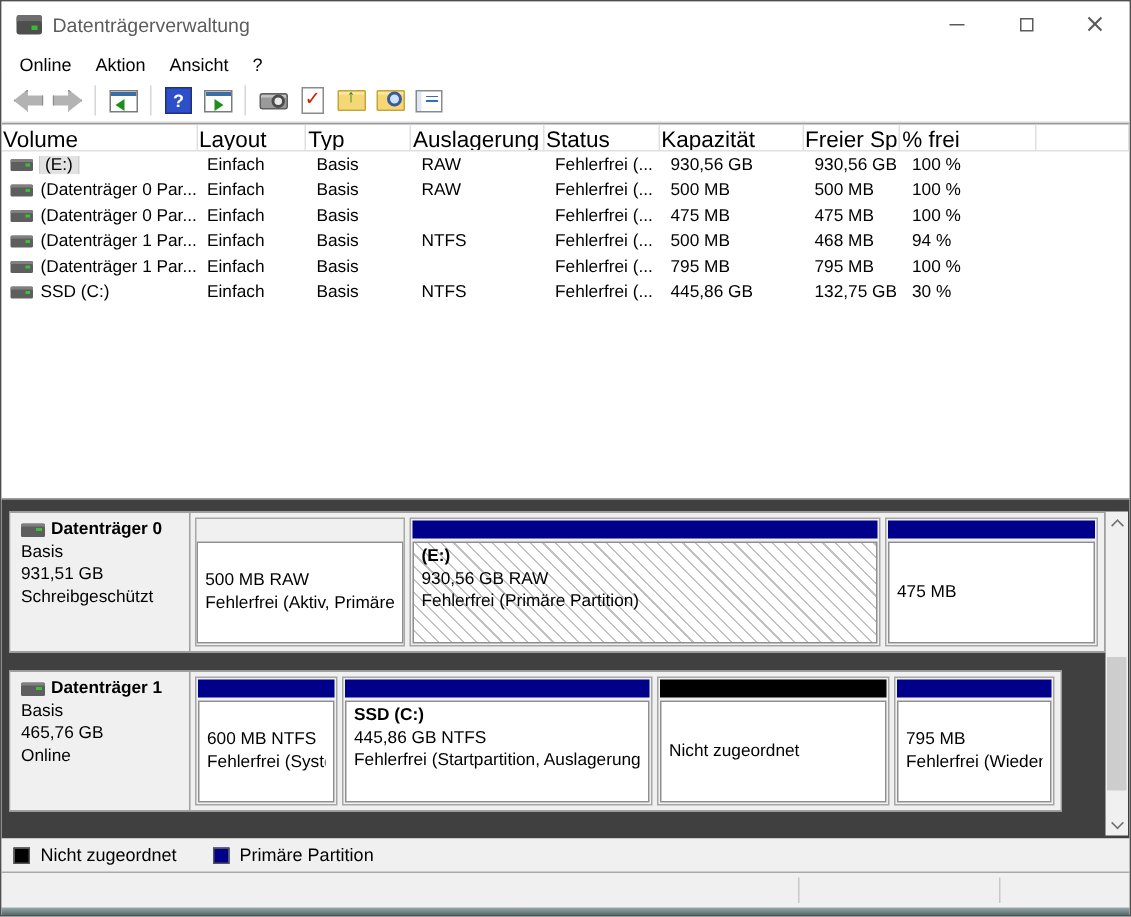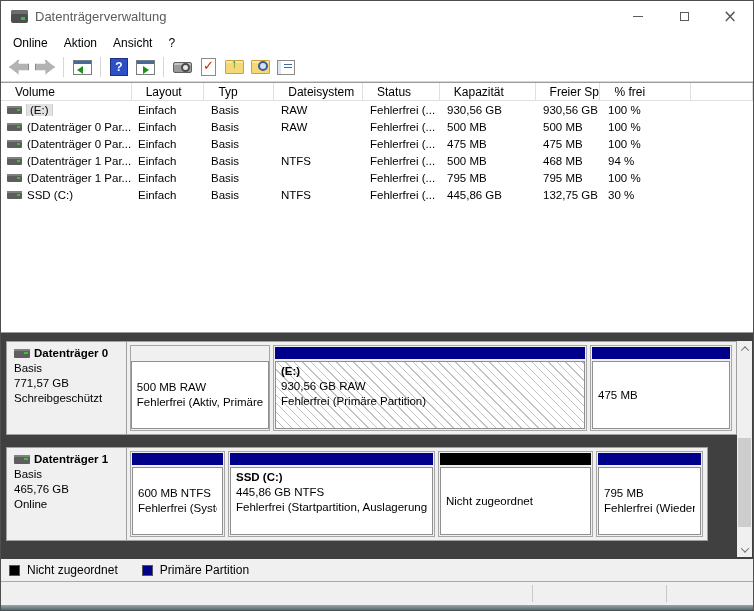--- a/index.html
+++ b/index.html
@@ -38,21 +38,21 @@
   .check-document-icon::before{content:"";width:13px;height:16px;background:#fff;border:1px solid #8a8a8a;}
   .check-document-icon::after{content:"✓";position:absolute;font-size:13px;font-weight:bold;color:#cc2200;top:3px;left:7px;}
   .folder-export-icon::before,.folder-search-icon::before{content:"";width:17px;height:12px;background:#f5d876;border:1px solid #c8a53a;border-radius:1px;box-shadow:inset 0 2px 0 #fbe8a6;}
   .folder-export-icon::after{content:"↑";position:absolute;top:2px;left:9px;color:#1e7d1e;font-weight:bold;font-size:12px;}
   .folder-search-icon::after{content:"";position:absolute;top:6px;left:10px;width:6px;height:6px;border:2px solid #3a5a9a;border-radius:50%;background:#cfe3f7;}
   .settings-list-icon::before{content:"";width:16px;height:13px;background:#fff;border:1px solid #8a8a8a;box-shadow:inset 3px 0 0 #dfe8f2;}
   .settings-list-icon::after{content:"";position:absolute;left:10px;top:9px;width:8px;height:6px;background:repeating-linear-gradient(#3a6ea5 0 1px,transparent 1px 3px);}
   
   .listarea{position:absolute;top:81px;left:0;right:0;height:251px;background:#fff;border-top:1px solid #9b9b9b;border-bottom:1px solid #9b9b9b;overflow:hidden;}
   .thead{display:flex;height:18px;border-bottom:1px solid #e0e0e0;}
-  .th{border-right:1px solid #e0e0e0;padding:2px 0 0 14px;font-size:12px;white-space:nowrap;overflow:hidden;}
+  .th{border-right:1px solid #e0e0e0;padding:2px 0 0 1px;font-size:15px;white-space:nowrap;overflow:hidden;}
   .tr{display:flex;height:17px;align-items:center;}
   .td{padding-left:6px;font-size:11.5px;white-space:nowrap;overflow:hidden;display:flex;align-items:center;}
   .vol-icon{flex:0 0 15px;width:15px;height:8px;background:#5e5e5e;border-radius:1px;margin-right:5px;position:relative;box-shadow:inset 0 2px 0 #808080;}
   .vol-icon::after{content:"";position:absolute;right:2px;top:3px;width:3px;height:2px;background:#39c139;}
   .vol-text{white-space:nowrap;overflow:hidden;}
   .vol-text.pill{background:#e2e2e2;outline:1px solid #cfcfcf;padding:0 3px;}
   
   .bottompane{position:absolute;top:332px;left:0;right:0;height:226px;background:#404040;}
   .disk-row{position:absolute;left:5px;height:94px;border:1px solid #a0a0a0;background:#f0f0f0;display:flex;}
   .disk-info{flex:0 0 120px;width:120px;border-right:1px solid #a0a0a0;padding:5px 4px 0 7px;background:#f0f0f0;}
@@ -127,21 +127,21 @@
       <span class="tb-btn folder-export-icon"></span>
       <span class="tb-btn folder-search-icon"></span>
       <span class="tb-btn settings-list-icon"></span>
     </div>
 
   <div class="listarea">
     <div class="thead">
         <div class="th" style="width: 131px;">Volume</div>
         <div class="th" style="width: 73px;">Layout</div>
         <div class="th" style="width: 70px;">Typ</div>
-        <div class="th" style="width: 89px;">Dateisystem</div>
+        <div class="th" style="width: 89px;">Auslagerung</div>
         <div class="th" style="width: 77px;">Status</div>
         <div class="th" style="width: 96px;">Kapazität</div>
         <div class="th" style="width: 65px;">Freier Sp...</div>
         <div class="th" style="width: 91px;">% frei</div>
         <div class="th" style="width: 62px;"></div>
       </div>
     <div class="tbody">
         <div class="tr">
           <div class="td" style="width: 131px;">
             <span class="vol-icon"></span>
@@ -235,21 +235,21 @@
           <span class="chev down"></span>
         </div>
     </div>
   <div class="disk-row" style="top: 8px; width: 731px;">
         <div class="disk-info">
           <div class="disk-info-head">
             <span class="disk-icon"></span>
             <span>Datenträger 0</span>
           </div>
           <div class="disk-info-line">Basis</div>
-          <div class="disk-info-line">771,57 GB</div>
+          <div class="disk-info-line">931,51 GB</div>
           <div class="disk-info-line">Schreibgeschützt</div>
         </div>
         <div class="partitions">
           <div class="part" style="width: 140px; align-items: center;">
             <div class="part-hdr" style="background: rgb(0, 0, 139);"></div>
             <div class="part-body centered">
               <div class="part-line">500 MB RAW</div>
               <div class="part-line">Fehlerfrei (Aktiv, Primäre</div>
             </div>
           </div>

